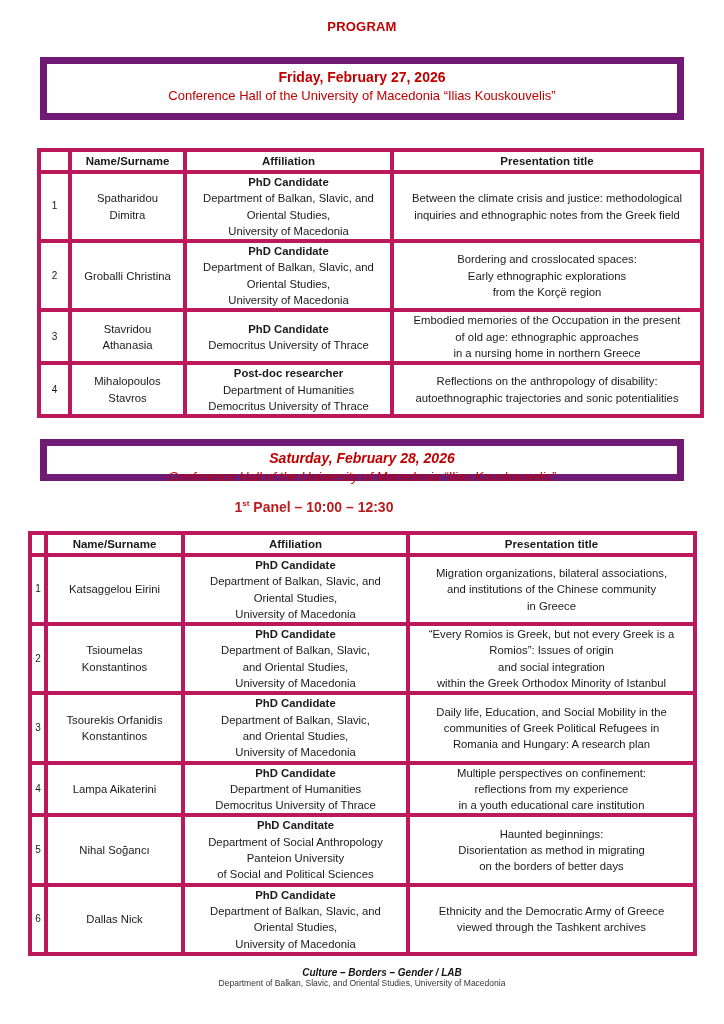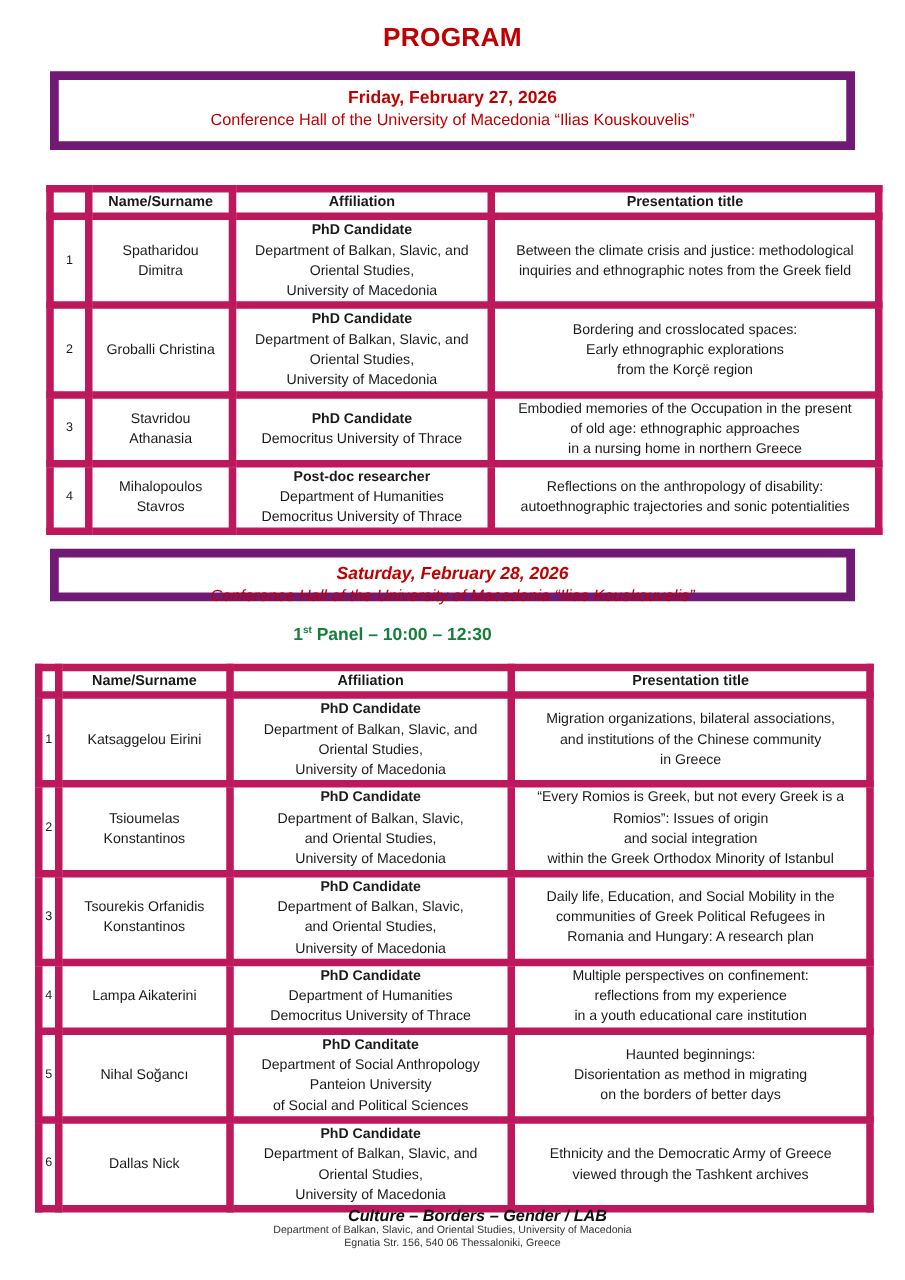--- a/index.html
+++ b/index.html
@@ -1,59 +1,59 @@
 <!DOCTYPE html>
 <html><head>
   <meta charset="utf-8">
   <style>
     * { box-sizing: border-box; margin: 0; padding: 0; }
     html, body { width: 724px; height: 1024px; background: #ffffff; overflow: hidden; }
     body { position: relative; font-family: "Liberation Sans", "DejaVu Sans", sans-serif; color: #1a1a1a; }
 
     .page-title {
       position: absolute; left: 0; top: 19px; width: 724px;
-      text-align: center; color: #c00000; font-weight: bold; font-size: 21px; letter-spacing: 0.2px;
+      text-align: center; color: #c00000; font-weight: bold; font-size: 13px; letter-spacing: 0.2px;
     }
 
     .date-box {
       position: absolute; border: 7px solid #701a75; text-align: center; color: #c00000;
     }
     .date-box .day { font-weight: bold; font-size: 14px; line-height: 19px; }
     .date-box .time { font-weight: bold; font-size: 14px; line-height: 19px; }
     .date-box .venue { font-size: 13px; line-height: 17px; }
 
     #box1 { left: 40px; top: 57px; width: 644px; height: 63px; padding-top: 4px; }
     #box2 { left: 40px; top: 439px; width: 644px; height: 42px; padding-top: 3px; font-style: italic; }
 
     .panel-heading {
       position: absolute; left: 0; top: 499px; width: 628px; text-align: center;
-      color: #15803d; font-weight: bold; font-size: 14px;
+      color: #b91c1c; font-weight: bold; font-size: 14px;
     }
     .panel-heading sup { font-size: 8px; vertical-align: 6px; }
 
     table.program {
       position: absolute; border-collapse: collapse; table-layout: fixed;
       font-size: 11.3px; line-height: 16.3px;
     }
     table.program th, table.program td {
-      border: 6px solid #be185d; text-align: center; vertical-align: middle; padding: 0 3px;
+      border: 4px solid #be185d; text-align: center; vertical-align: middle; padding: 0 3px;
     }
     table.program th { font-weight: bold; font-size: 11.5px; height: 22px; }
     table.program td.num { font-size: 10px; }
     table.program .aff-role { font-weight: bold; display: block; }
     table.program .line { display: block; }
 
     #table1 { left: 37px; top: 148px; width: 663px; }
     #table2 { left: 28px; top: 531px; width: 665px; }
 
     .footer {
       position: absolute; left: 0; top: 967px; width: 724px; text-align: center;
       font-size: 8.5px; line-height: 11px; color: #333;
     }
-    .footer .lab { font-weight: bold; font-style: italic; color: #111; font-size: 13px; margin-left: 40px; }
+    .footer .lab { font-weight: bold; font-style: italic; color: #111; font-size: 10px; margin-left: 40px; }
   </style>
 </head>
 <body>
 
 <div class="page-title">PROGRAM</div>
 
 <div class="date-box" id="box1">
   <div class="day">Friday, February 27, 2026</div>
   <div class="venue">Conference Hall of the University of Macedonia “Ilias Kouskouvelis”</div>
 </div>
@@ -270,14 +270,13 @@
         <span class="line">Ethnicity and the Democratic Army of Greece</span>
         <span class="line">viewed through the Tashkent archives</span>
       </td>
     </tr>
   </tbody>
 </table>
 
 <div class="footer">
   <div class="lab">Culture – Borders – Gender / LAB</div>
   <div>Department of Balkan, Slavic, and Oriental Studies, University of Macedonia</div>
-  <div>Egnatia Str. 156, 540 06 Thessaloniki, Greece</div>
 </div>
 
 </body></html>

